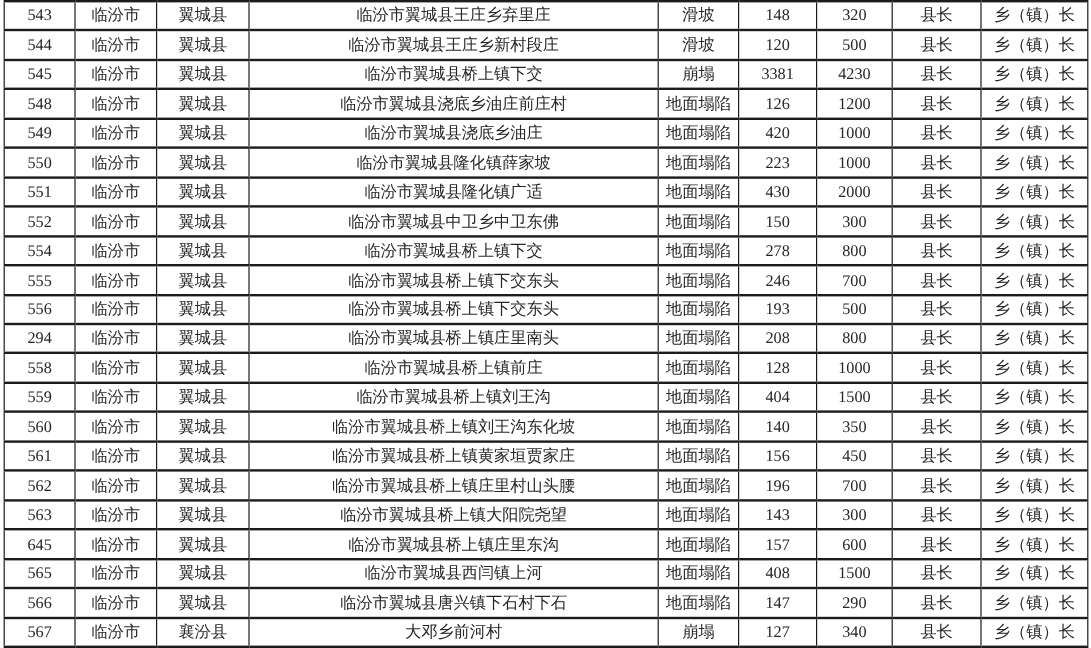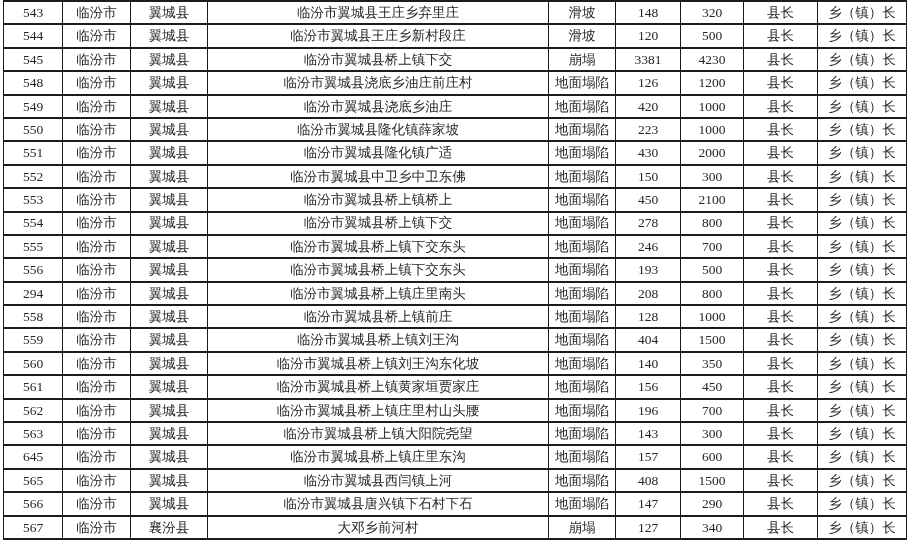--- a/index.html
+++ b/index.html
@@ -160,31 +160,20 @@
     <td>临汾市</td>
     <td>翼城县</td>
     <td>临汾市翼城县中卫乡中卫东佛</td>
     <td>地面塌陷</td>
     <td>150</td>
     <td>300</td>
     <td>县长</td>
     <td>乡（镇）长</td>
   </tr>
 
-  <tr>
-    <td>553</td>
-    <td>临汾市</td>
-    <td>翼城县</td>
-    <td>临汾市翼城县桥上镇桥上</td>
-    <td>地面塌陷</td>
-    <td>450</td>
-    <td>2100</td>
-    <td>县长</td>
-    <td>乡（镇）长</td>
-  </tr>
 
   <tr>
     <td>554</td>
     <td>临汾市</td>
     <td>翼城县</td>
     <td>临汾市翼城县桥上镇下交</td>
     <td>地面塌陷</td>
     <td>278</td>
     <td>800</td>
     <td>县长</td>

